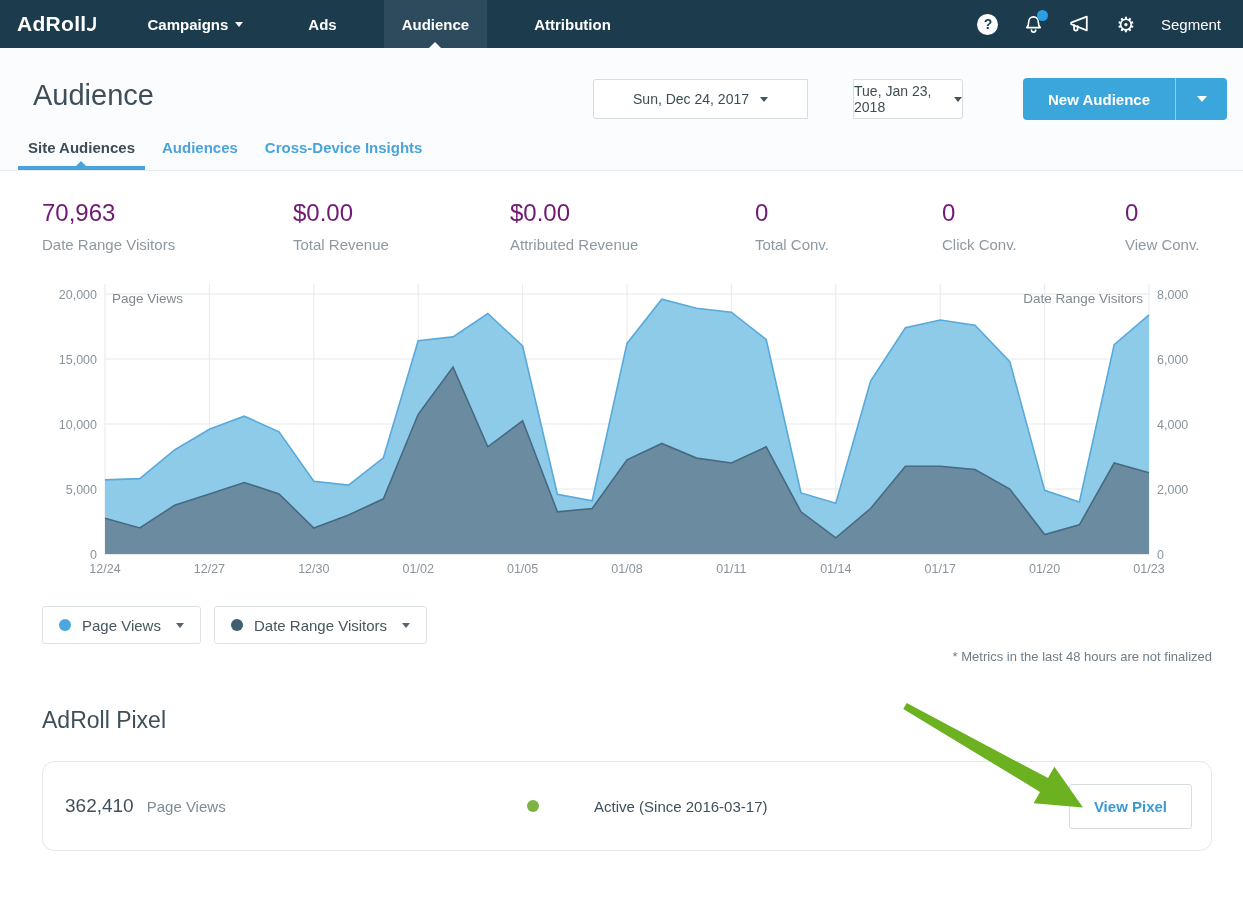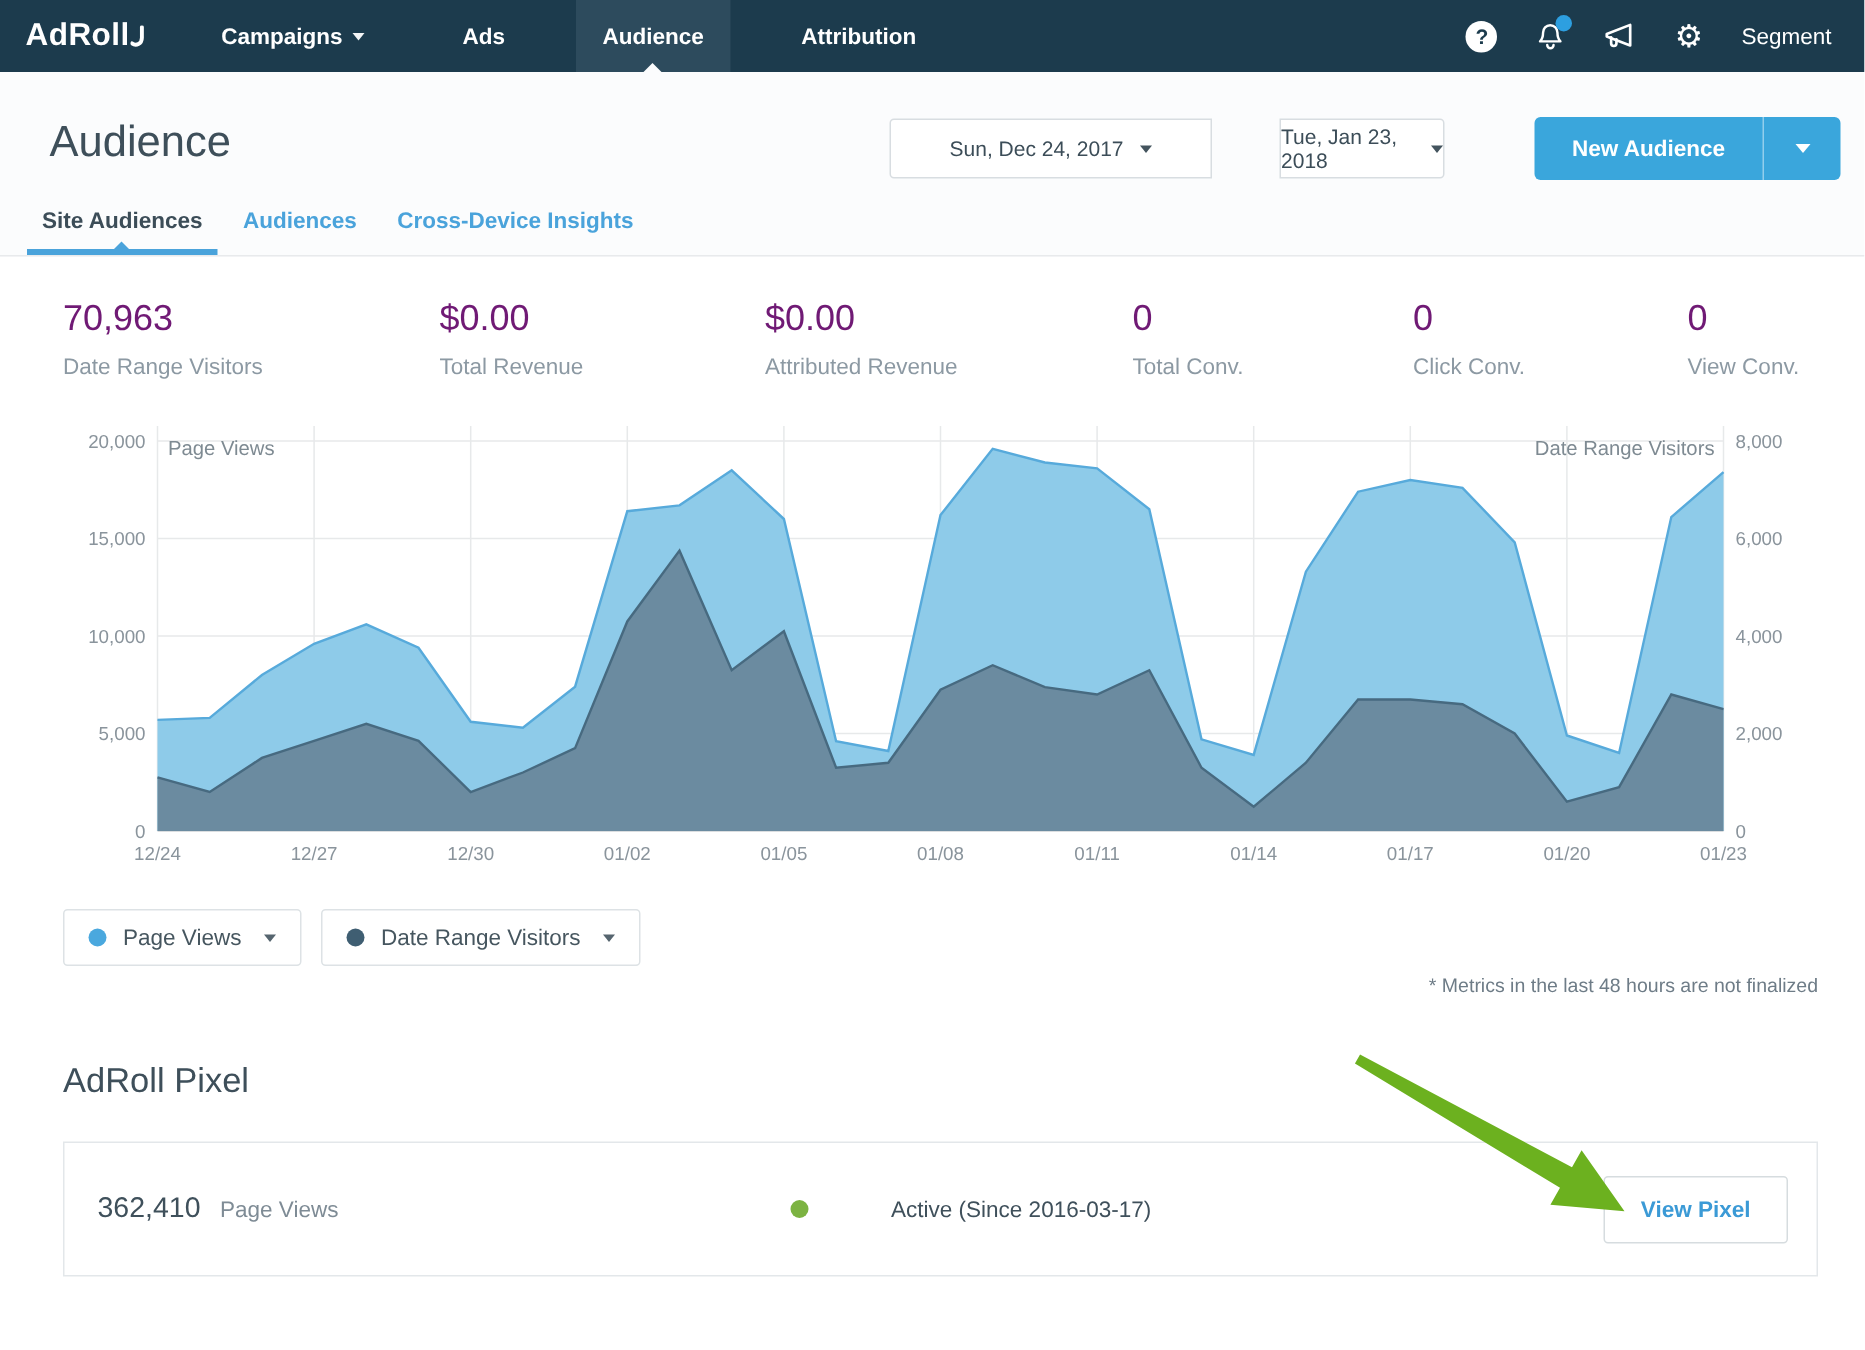--- a/index.html
+++ b/index.html
@@ -69,21 +69,21 @@
   .legend-row{display:flex;gap:13px;margin:26px 0 0 42px;}
   .legend-btn{height:38px;box-sizing:border-box;border:1px solid #dde2e5;border-radius:3px;background:#fff;
               display:flex;align-items:center;padding:0 16px;font-size:15px;color:#46565f;cursor:pointer;}
   .legend-dot{width:12px;height:12px;border-radius:50%;margin-right:11px;}
   .legend-caret{width:0;height:0;border-left:4px solid transparent;border-right:4px solid transparent;
                 border-top:5px solid #56656f;margin-left:15px;}
   .footnote{margin:5px 31px 0 0;text-align:right;font-size:13px;color:#6e7c87;}
 
   
   .pixel-title{margin:43px 0 0 42px;font-size:23px;font-weight:400;color:#3e4f5a;}
-  .pixel-card{margin:27px 31px 0 42px;height:88px;border:1px solid #e3e7ea;border-radius:0;background:#fff;
+  .pixel-card{margin:27px 31px 0 42px;height:88px;border:1px solid #e3e7ea;border-radius:12px;background:#fff;
               display:grid;grid-template-columns:auto 1fr auto;align-items:center;padding:0 19px 0 22px;}
   .pv-group{display:flex;align-items:baseline;}
   .pv-value{font-size:19px;color:#3f505b;}
   .pv-label{font-size:15px;color:#7e8b95;margin-left:13px;}
   .status-group{display:flex;align-items:center;justify-content:center;gap:44px;}
   .status-dot{width:12px;height:12px;border-radius:50%;margin-right:11px;}
   .status-text{font-size:15px;color:#3f505b;}
   .btn-view{background:#fff;border:1px solid #d6dcdf;border-radius:3px;color:#3b9ad6;font-weight:700;
             font-size:15px;font-family:inherit;padding:13px 24px;cursor:pointer;}
   .arrow-overlay{position:absolute;left:0;top:0;width:1243px;height:900px;pointer-events:none;z-index:5;}

